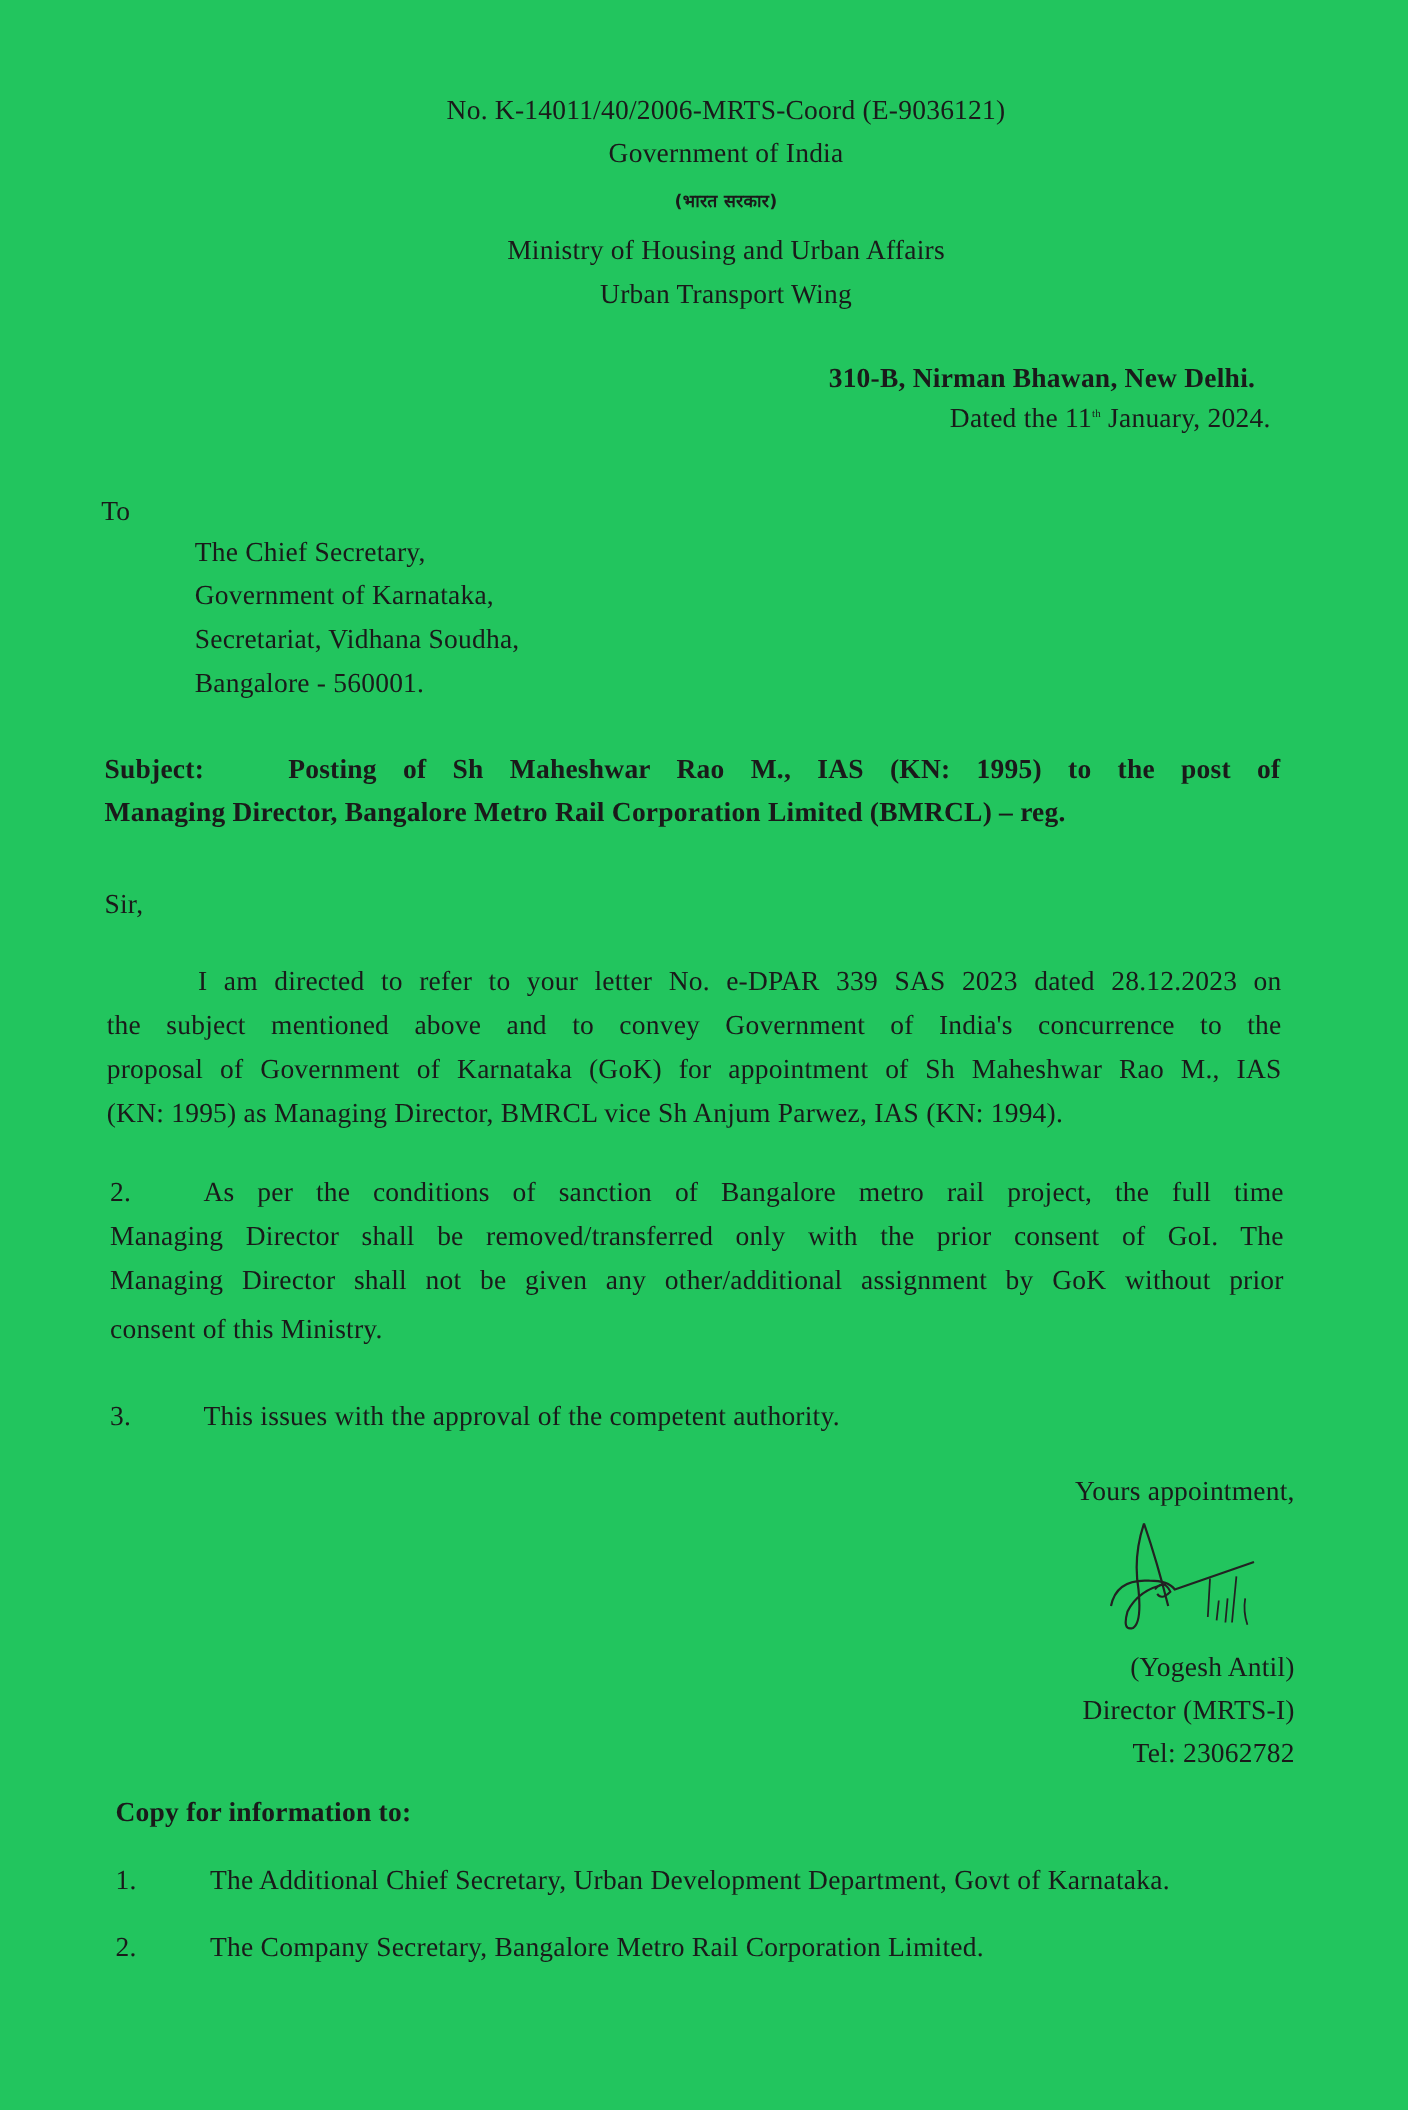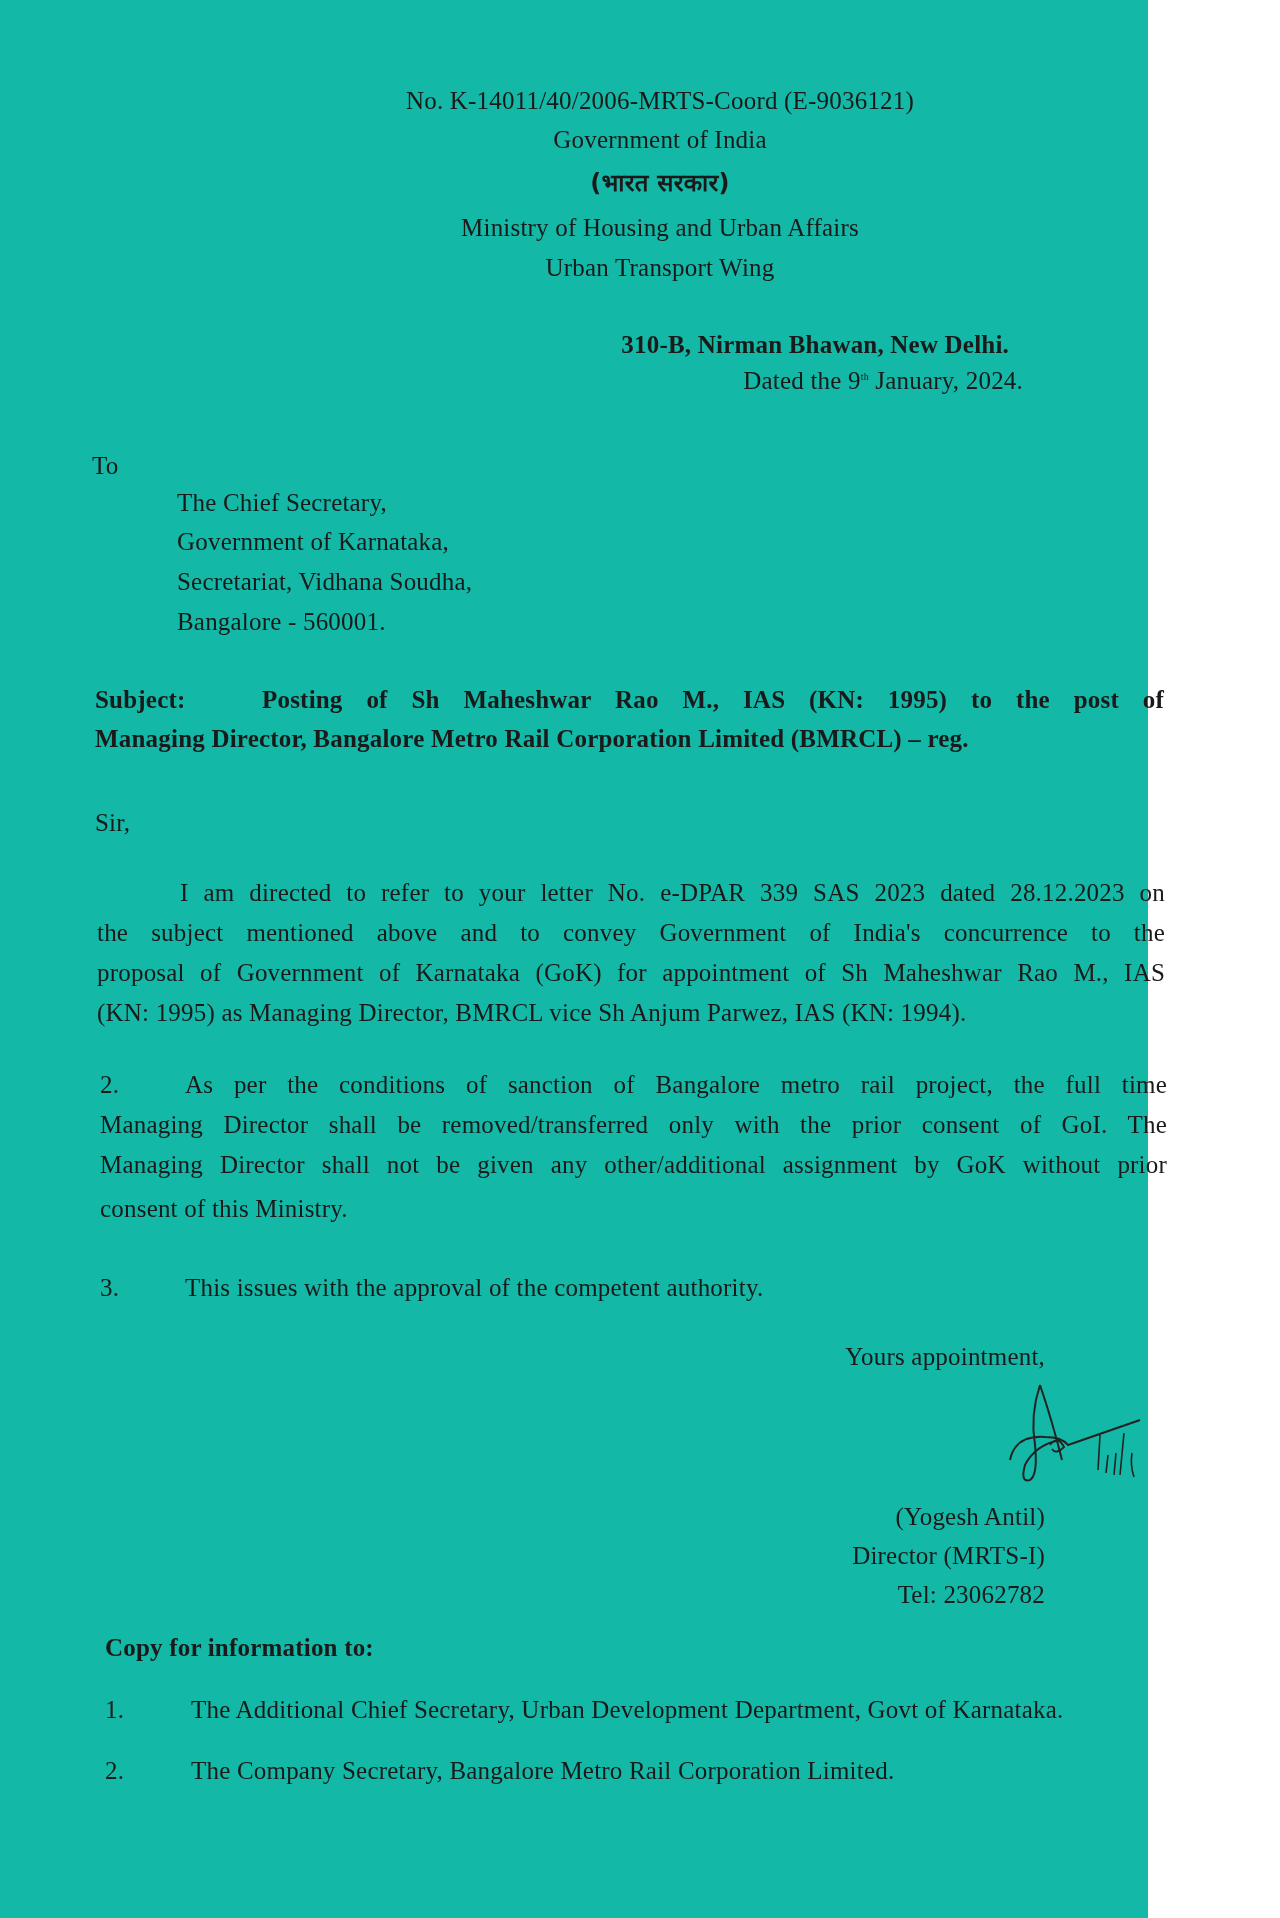--- a/index.html
+++ b/index.html
@@ -1,40 +1,40 @@
 <!DOCTYPE html>
 <html><head>
 <meta charset="utf-8">
 <style>
   html, body { margin: 0; padding: 0; background: #ffffff; }
   body { width: 1280px; height: 1918px; position: relative; overflow: hidden;
          font-family: "Liberation Serif", "DejaVu Serif", serif; color: #1a1a1a; }
-  .page { position: absolute; left: 0; top: 0; width: 1148px; height: 1918px; background: #14b8a6; }
+  .page { position: absolute; left: 0; top: 0; width: 1280px; height: 1918px; background: #22c55e; }
   .line { position: absolute; font-size: 25px; line-height: 30px; white-space: nowrap; letter-spacing: 0.2px; }
   .center { left: 0; width: 1240px; text-align: center; }
   .right { text-align: right; }
   .bold { font-weight: bold; }
   .just { text-align: justify; text-align-last: justify; white-space: normal; }
   sup { font-size: 10px; line-height: 0; vertical-align: 9px; }
   .num { display: inline-block; width: 86px; }
   .sig { position: absolute; left: 990px; top: 1375px; width: 180px; height: 120px; }
 </style>
 </head>
 <body>
 
 <div class="page">
 
   <div class="line center" style="top:86px; left:40px;">No. K-14011/40/2006-MRTS-Coord (E-9036121)</div>
   <div class="line center" style="top:125px; left:40px;">Government of India</div>
-  <div class="line center bold" style="top:168px; left:40px; font-family:'DejaVu Sans', sans-serif; font-size:24px;">(भारत सरकार)</div>
+  <div class="line center bold" style="top:168px; left:40px; font-family:'DejaVu Sans', sans-serif; font-size:16px;">(भारत सरकार)</div>
   <div class="line center" style="top:213px; left:40px;">Ministry of Housing and Urban Affairs</div>
   <div class="line center" style="top:253px; left:40px;">Urban Transport Wing</div>
 
   <div class="line right" style="top:330px; right:139px;font-weight:bold;">310-B, Nirman Bhawan, New Delhi.</div>
-  <div class="line right" style="top:366px; right:125px;"><span>Dated the 9</span><sup>th</sup><span> January, 2024.</span></div>
+  <div class="line right" style="top:366px; right:125px;"><span>Dated the 11</span><sup>th</sup><span> January, 2024.</span></div>
 
   <div class="line" style="top:451px; left:92px;">To</div>
   <div class="line" style="top:488px; left:177px;">The Chief Secretary,</div>
   <div class="line" style="top:527px; left:177px;">Government of Karnataka,</div>
   <div class="line" style="top:567px; left:177px;">Secretariat, Vidhana Soudha,</div>
   <div class="line" style="top:607px; left:177px;">Bangalore - 560001.</div>
 
   <div class="line bold" style="top:685px; left:95px;">Subject:</div>
   <div class="line bold just" style="top:685px; left:262px; width:902px;">Posting of Sh Maheshwar Rao M., IAS (KN: 1995) to the post of</div>
   <div class="line bold" style="top:724px; left:95px;">Managing Director, Bangalore Metro Rail Corporation Limited (BMRCL) – reg.</div>

